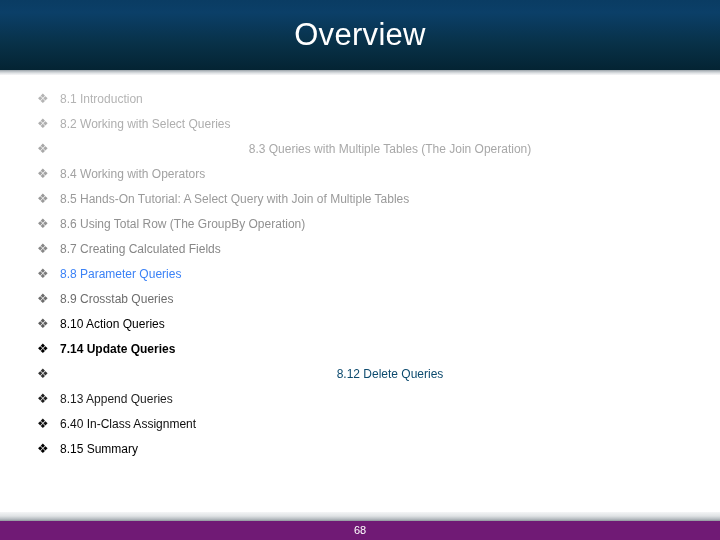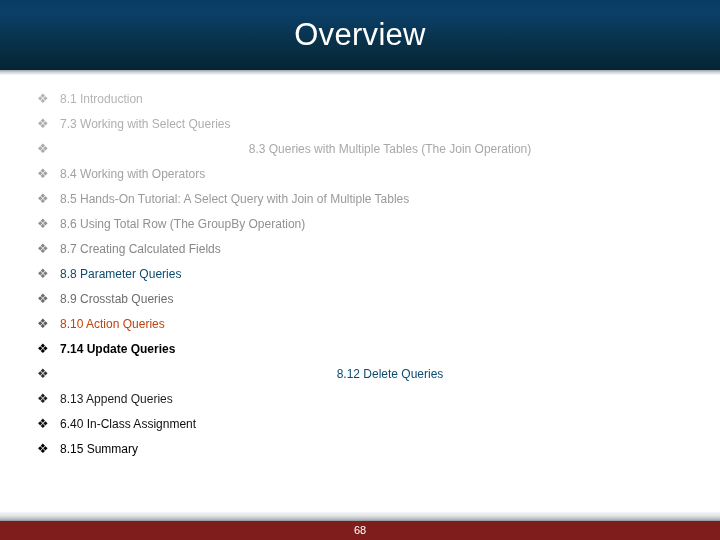--- a/index.html
+++ b/index.html
@@ -94,21 +94,21 @@
     width: 720px;
     height: 9px;
     background: linear-gradient(to bottom, #f4f5f6 0%, #dfe2e4 45%, #b5bbbf 80%, #8f979d 100%);
   }
   .slide-footer {
     position: absolute;
     left: 0;
     top: 521px;
     width: 720px;
     height: 19px;
-    background: #7f1d1d;
+    background: #701a75;
     display: flex;
     align-items: center;
     justify-content: center;
   }
   .page-number {
     color: #ffffff;
     font-size: 11px;
     line-height: 1;
   }
 </style>
@@ -121,21 +121,21 @@
 <div class="header-divider"></div>
 
 <div class="slide-body">
   <ul class="bullet-list">
       <li class="bullet-item">
         <span class="bullet-marker" style="color: rgb(180, 180, 180);">❖</span>
         <span class="bullet-text" style="color: rgb(180, 180, 180);">8.1 Introduction</span>
       </li>
       <li class="bullet-item">
         <span class="bullet-marker" style="color: rgb(174, 174, 174);">❖</span>
-        <span class="bullet-text" style="color: rgb(174, 174, 174);">7.3 Working with Select Queries</span>
+        <span class="bullet-text" style="color: rgb(174, 174, 174);">8.2 Working with Select Queries</span>
       </li>
       <li class="bullet-item">
         <span class="bullet-marker" style="color: rgb(168, 168, 168);">❖</span>
         <span class="bullet-text" style="color: rgb(168, 168, 168); text-align: center;">8.3 Queries with Multiple Tables (The Join Operation)</span>
       </li>
       <li class="bullet-item">
         <span class="bullet-marker" style="color: rgb(162, 162, 162);">❖</span>
         <span class="bullet-text" style="color: rgb(162, 162, 162);">8.4 Working with Operators</span>
       </li>
       <li class="bullet-item">
@@ -145,29 +145,29 @@
       <li class="bullet-item">
         <span class="bullet-marker" style="color: rgb(145, 145, 145);">❖</span>
         <span class="bullet-text" style="color: rgb(145, 145, 145);">8.6 Using Total Row (The GroupBy Operation)</span>
       </li>
       <li class="bullet-item">
         <span class="bullet-marker" style="color: rgb(135, 135, 135);">❖</span>
         <span class="bullet-text" style="color: rgb(135, 135, 135);">8.7 Creating Calculated Fields</span>
       </li>
       <li class="bullet-item">
         <span class="bullet-marker" style="color: rgb(123, 123, 123);">❖</span>
-        <span class="bullet-text" style="color: #0c4a6e;">8.8 Parameter Queries</span>
+        <span class="bullet-text" style="color: #3b82f6;">8.8 Parameter Queries</span>
       </li>
       <li class="bullet-item">
         <span class="bullet-marker" style="color: rgb(109, 109, 109);">❖</span>
         <span class="bullet-text" style="color: rgb(109, 109, 109);">8.9 Crosstab Queries</span>
       </li>
       <li class="bullet-item">
         <span class="bullet-marker" style="color: rgb(92, 92, 92);">❖</span>
-        <span class="bullet-text" style="color: #c2410c;">8.10 Action Queries</span>
+        <span class="bullet-text" style="color: #000000;">8.10 Action Queries</span>
       </li>
       <li class="bullet-item is-bold">
         <span class="bullet-marker" style="color: rgb(0, 0, 0);">❖</span>
         <span class="bullet-text" style="color: rgb(0, 0, 0);">7.14 Update Queries</span>
       </li>
       <li class="bullet-item">
         <span class="bullet-marker" style="color: rgb(52, 52, 52);">❖</span>
         <span class="bullet-text" style="color: #0c4a6e; text-align: center;">8.12 Delete Queries</span>
       </li>
       <li class="bullet-item">

